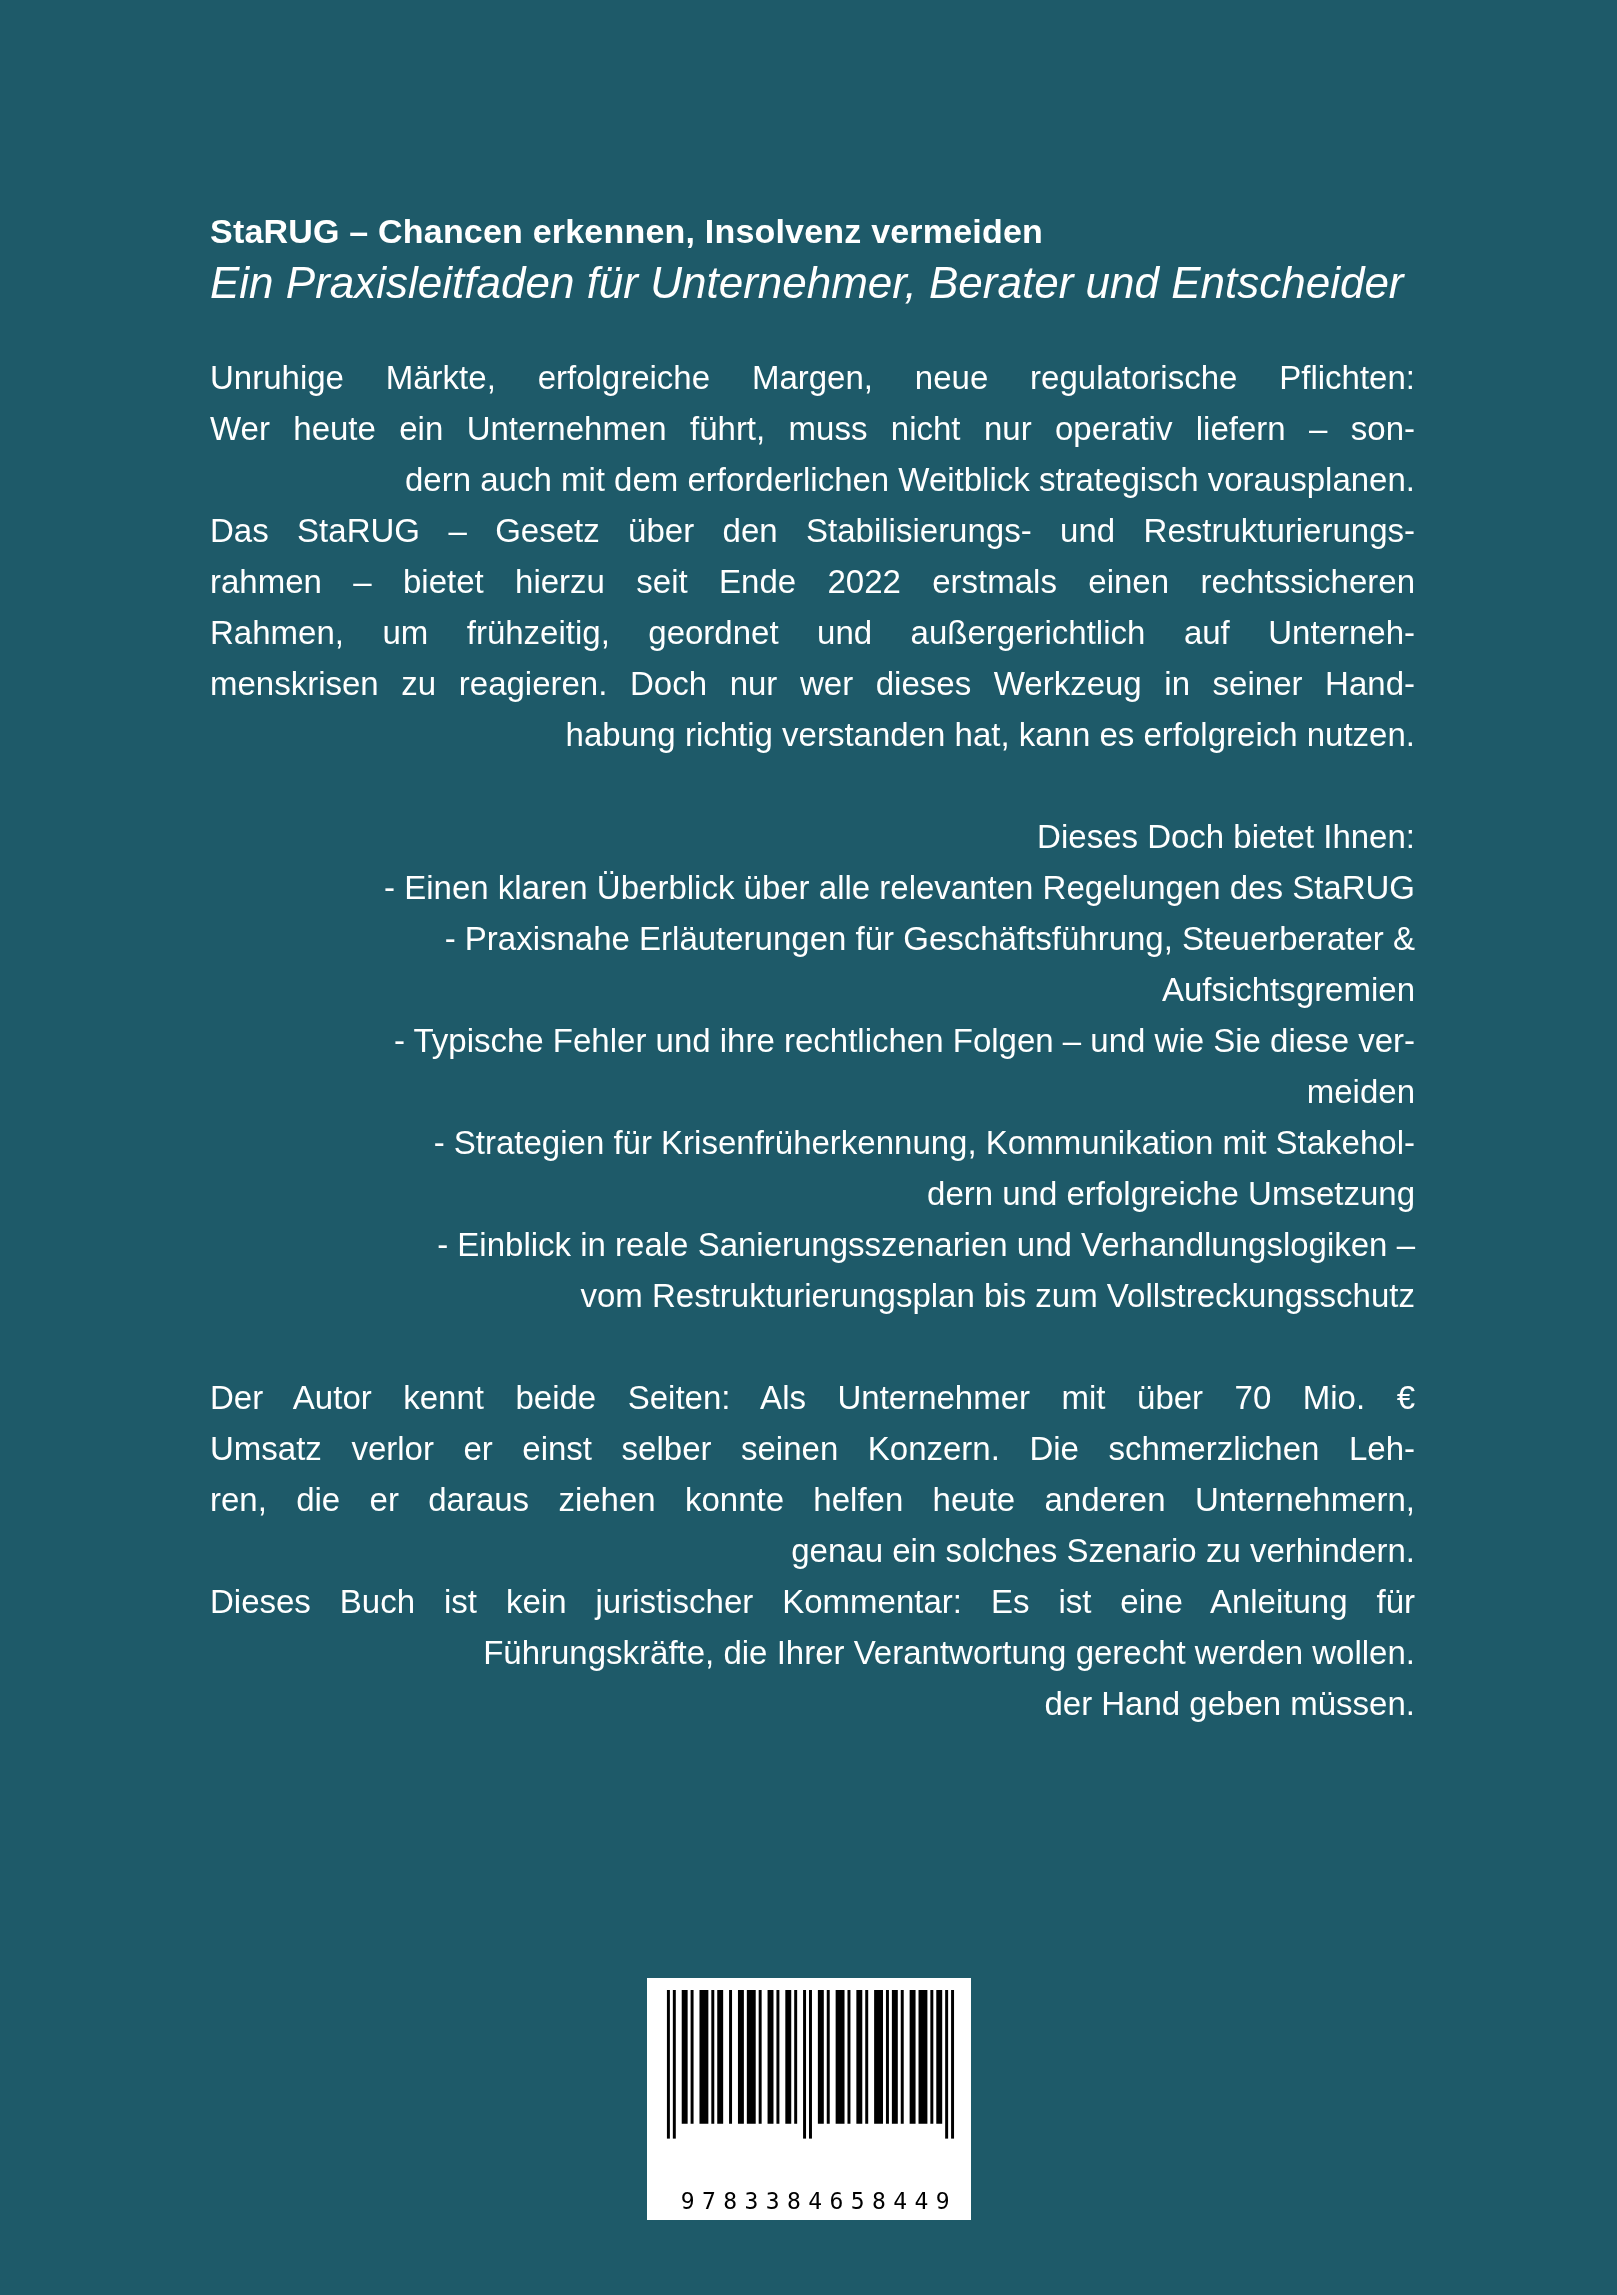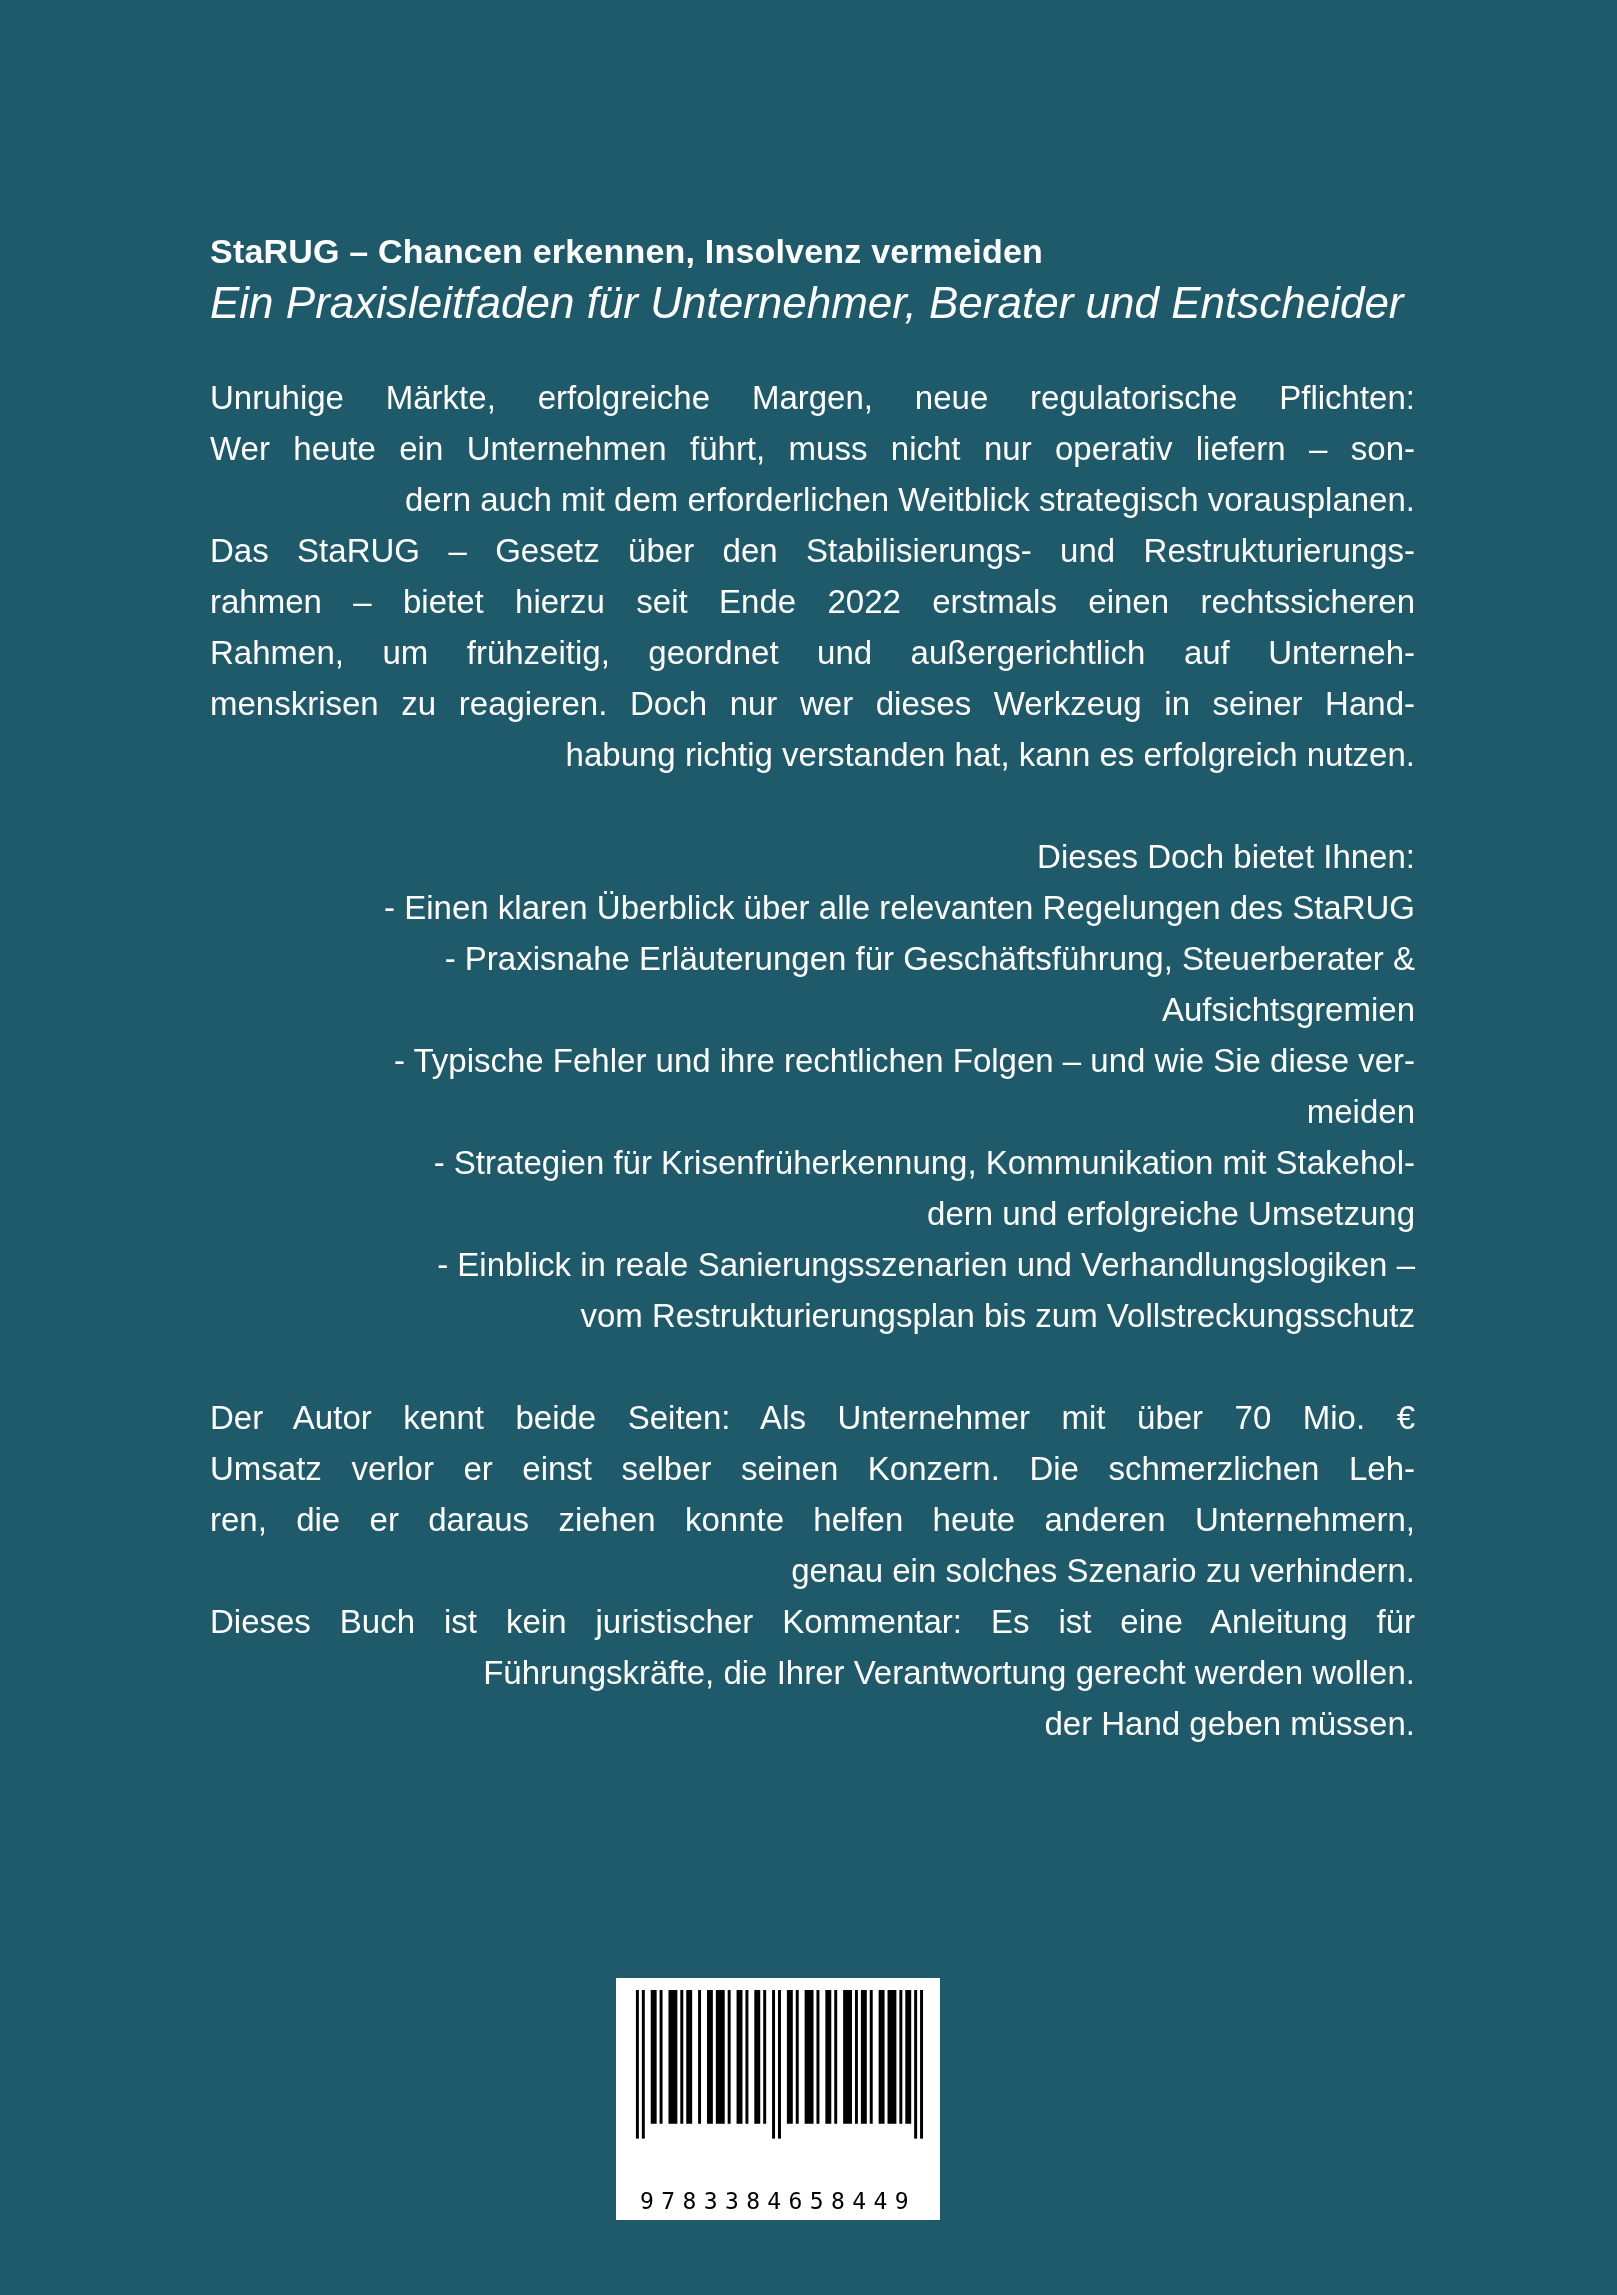--- a/index.html
+++ b/index.html
@@ -15,21 +15,20 @@
     color: #ffffff;
     font-family: "Liberation Sans", sans-serif;
   }
   .text-block {
     position: absolute;
     left: 210px;
     top: 206px;
     width: 1205px;
     font-size: 33px;
     line-height: 51px;
-    margin-top: 20px;
   }
   .title {
     margin: 0;
     font-size: 34px;
     font-weight: 700;
     line-height: 51px;
     letter-spacing: 0.2px;
   }
   .subtitle {
     margin: 0;
@@ -54,30 +53,30 @@
     text-align: right;
   }
   .line.c {
     padding-left: 47px;
   }
   .line.gap {
     height: 51px;
   }
   .barcode {
     position: absolute;
-    left: 616px;
+    left: 647px;
     top: 1978px;
     width: 324px;
     height: 242px;
     background: #ffffff;
     box-sizing: border-box;
     padding: 12px 14px 5.6px 14px;
     display: flex;
     flex-direction: column;
-    align-items: center;
+    align-items: flex-end;
     gap: 47px;
   }
   .bars {
     width: 100%;
     flex: 1 1 auto;
     display: block;
   }
   .isbn {
     margin-top: 2.8px;
     color: #000000;

